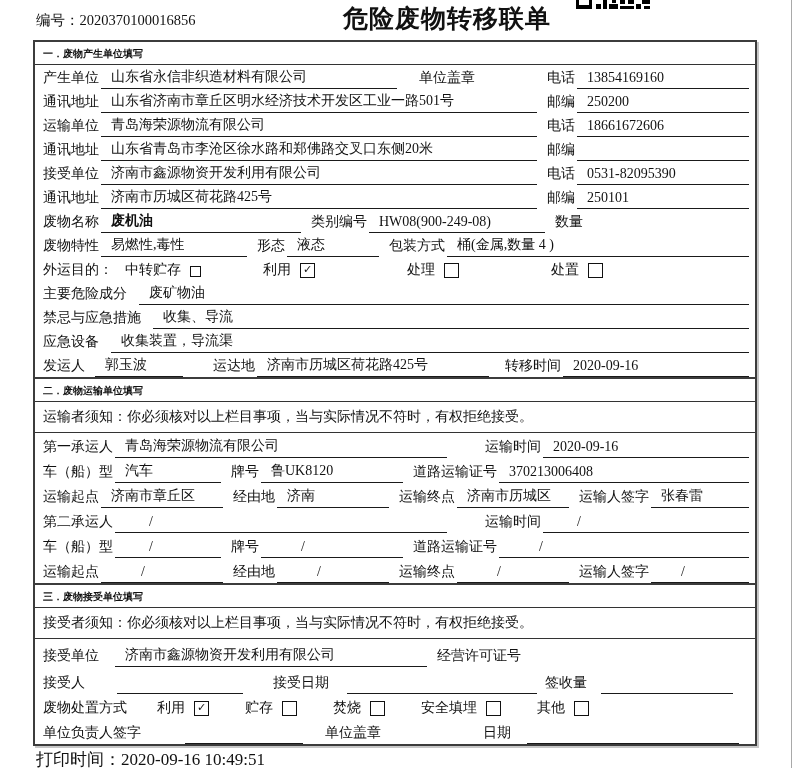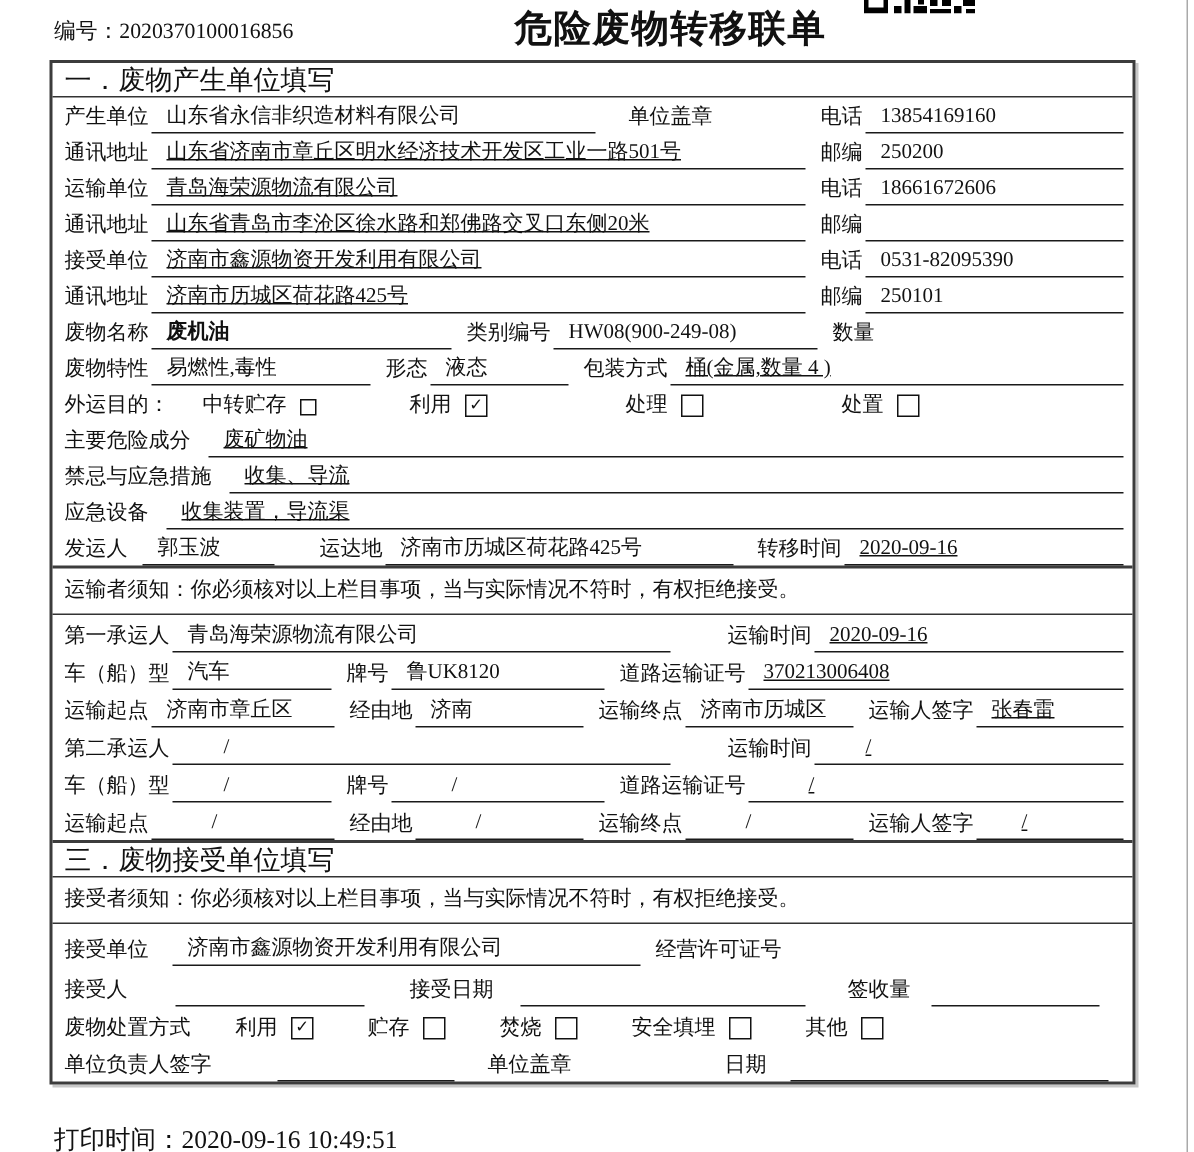--- a/index.html
+++ b/index.html
@@ -18,36 +18,36 @@
   .qr-frag{position:absolute;left:576px;top:0;}
   .doc-table{
     position:absolute;left:33px;top:40px;width:724px;
     border:2px solid #3c3c3c;box-shadow:2px 2px 0 rgba(0,0,0,0.22);
     background:#fff;box-sizing:border-box;
   }
   .sec{border-top:2px solid #3c3c3c;}
   .sec:first-child{border-top:none;}
   .sec-title{
     font-family:"Liberation Sans","DejaVu Sans",sans-serif;
-    font-weight:normal;font-size:18px;line-height:21px;height:21px;
+    font-weight:bold;font-size:10px;line-height:21px;height:21px;
     padding:1px 8px 0 8px;border-bottom:1.5px solid #333;
   }
   .notice-row{
     padding:5px 8px 6px 8px;border-bottom:1.5px solid #333;line-height:19px;
   }
   .row{display:flex;align-items:flex-end;height:24px;padding:0 6px 0 8px;box-sizing:border-box;}
   .row.h25{height:25px;}
   .row.h27{height:27px;}
   .row.h28{height:28px;}
   .lbl{white-space:nowrap;padding:0 2px 2px 0;}
   .fill{
     border-bottom:1px solid #1a1a1a;padding:0 2px 2px 10px;
     white-space:nowrap;overflow:hidden;box-sizing:border-box;
   }
-  .grow{flex:1 1 auto;text-decoration:underline;}
+  .grow{flex:1 1 auto;}
   .sp{flex:1 1 auto;}
   .ml{margin-left:10px;}
   .cb{
     display:inline-block;width:13px;height:13px;border:1px solid #111;
     font-family:"DejaVu Sans",sans-serif;font-size:11px;line-height:12px;
     text-align:center;margin:0 0 3px 7px;flex:0 0 auto;
   }
   .cb.sm{width:9px;height:9px;margin-bottom:4px;}
   .footer-print{position:absolute;left:36px;top:748px;font-size:17px;white-space:nowrap;}
 </style>
@@ -138,21 +138,21 @@
       <span class="lbl">废物特性</span>
       <span class="fill" style="width:146px;">易燃性,毒性</span>
       <span class="lbl ml">形态</span>
       <span class="fill" style="width:92px;">液态</span>
       <span class="lbl ml">包装方式</span>
       <span class="fill grow">桶(金属,数量 4 )</span>
     </div>
 
     <div class="row">
       <span class="lbl">外运目的：</span>
-      <span class="lbl" style="margin-left:20px;">中转贮存</span>
+      <span class="lbl" style="margin-left:10px;">中转贮存</span>
       <span class="cb sm"></span>
       <span class="lbl" style="margin-left:62px;">利用</span>
       <span class="cb">✓</span>
       <span class="lbl" style="margin-left:92px;">处理</span>
       <span class="cb"></span>
       <span class="lbl" style="margin-left:92px;">处置</span>
       <span class="cb"></span>
     </div>
 
     <div class="row">
@@ -174,20 +174,21 @@
       <span class="lbl">发运人</span>
       <span class="fill" style="width:88px;margin-left:8px;">郭玉波</span>
       <span class="lbl" style="margin-left:30px;">运达地</span>
       <span class="fill" style="width:232px;">济南市历城区荷花路425号</span>
       <span class="lbl" style="margin-left:16px;">转移时间</span>
       <span class="fill grow">2020-09-16</span>
     </div>
   </div>
 
   <div class="sec">
+    <div class="sec-title">二．废物运输单位填写</div>
 
     <div class="notice-row">运输者须知：你必须核对以上栏目事项，当与实际情况不符时，有权拒绝接受。</div>
 
     <div class="row h25">
       <span class="lbl">第一承运人</span>
       <span class="fill" style="width:332px;">青岛海荣源物流有限公司</span>
       <span class="lbl" style="margin-left:38px;">运输时间</span>
       <span class="fill grow">2020-09-16</span>
     </div>
 
@@ -248,21 +249,21 @@
       <span class="lbl">接受单位</span>
       <span class="fill" style="width:312px;margin-left:14px;">济南市鑫源物资开发利用有限公司</span>
       <span class="lbl ml">经营许可证号</span>
     </div>
 
     <div class="row h27">
       <span class="lbl">接受人</span>
       <span class="fill" style="width:126px;margin-left:30px;"></span>
       <span class="lbl" style="margin-left:30px;">接受日期</span>
       <span class="fill" style="width:190px;margin-left:16px;"></span>
-      <span class="lbl" style="margin-left:28px;">签收量</span>
+      <span class="lbl" style="margin-left:8px;">签收量</span>
       <span class="fill grow" style="margin-right:16px;margin-left:12px;"></span>
     </div>
 
     <div class="row h25">
       <span class="lbl">废物处置方式</span>
       <span class="lbl" style="margin-left:28px;">利用</span>
       <span class="cb">✓</span>
       <span class="lbl" style="margin-left:36px;">贮存</span>
       <span class="cb"></span>
       <span class="lbl" style="margin-left:36px;">焚烧</span>

